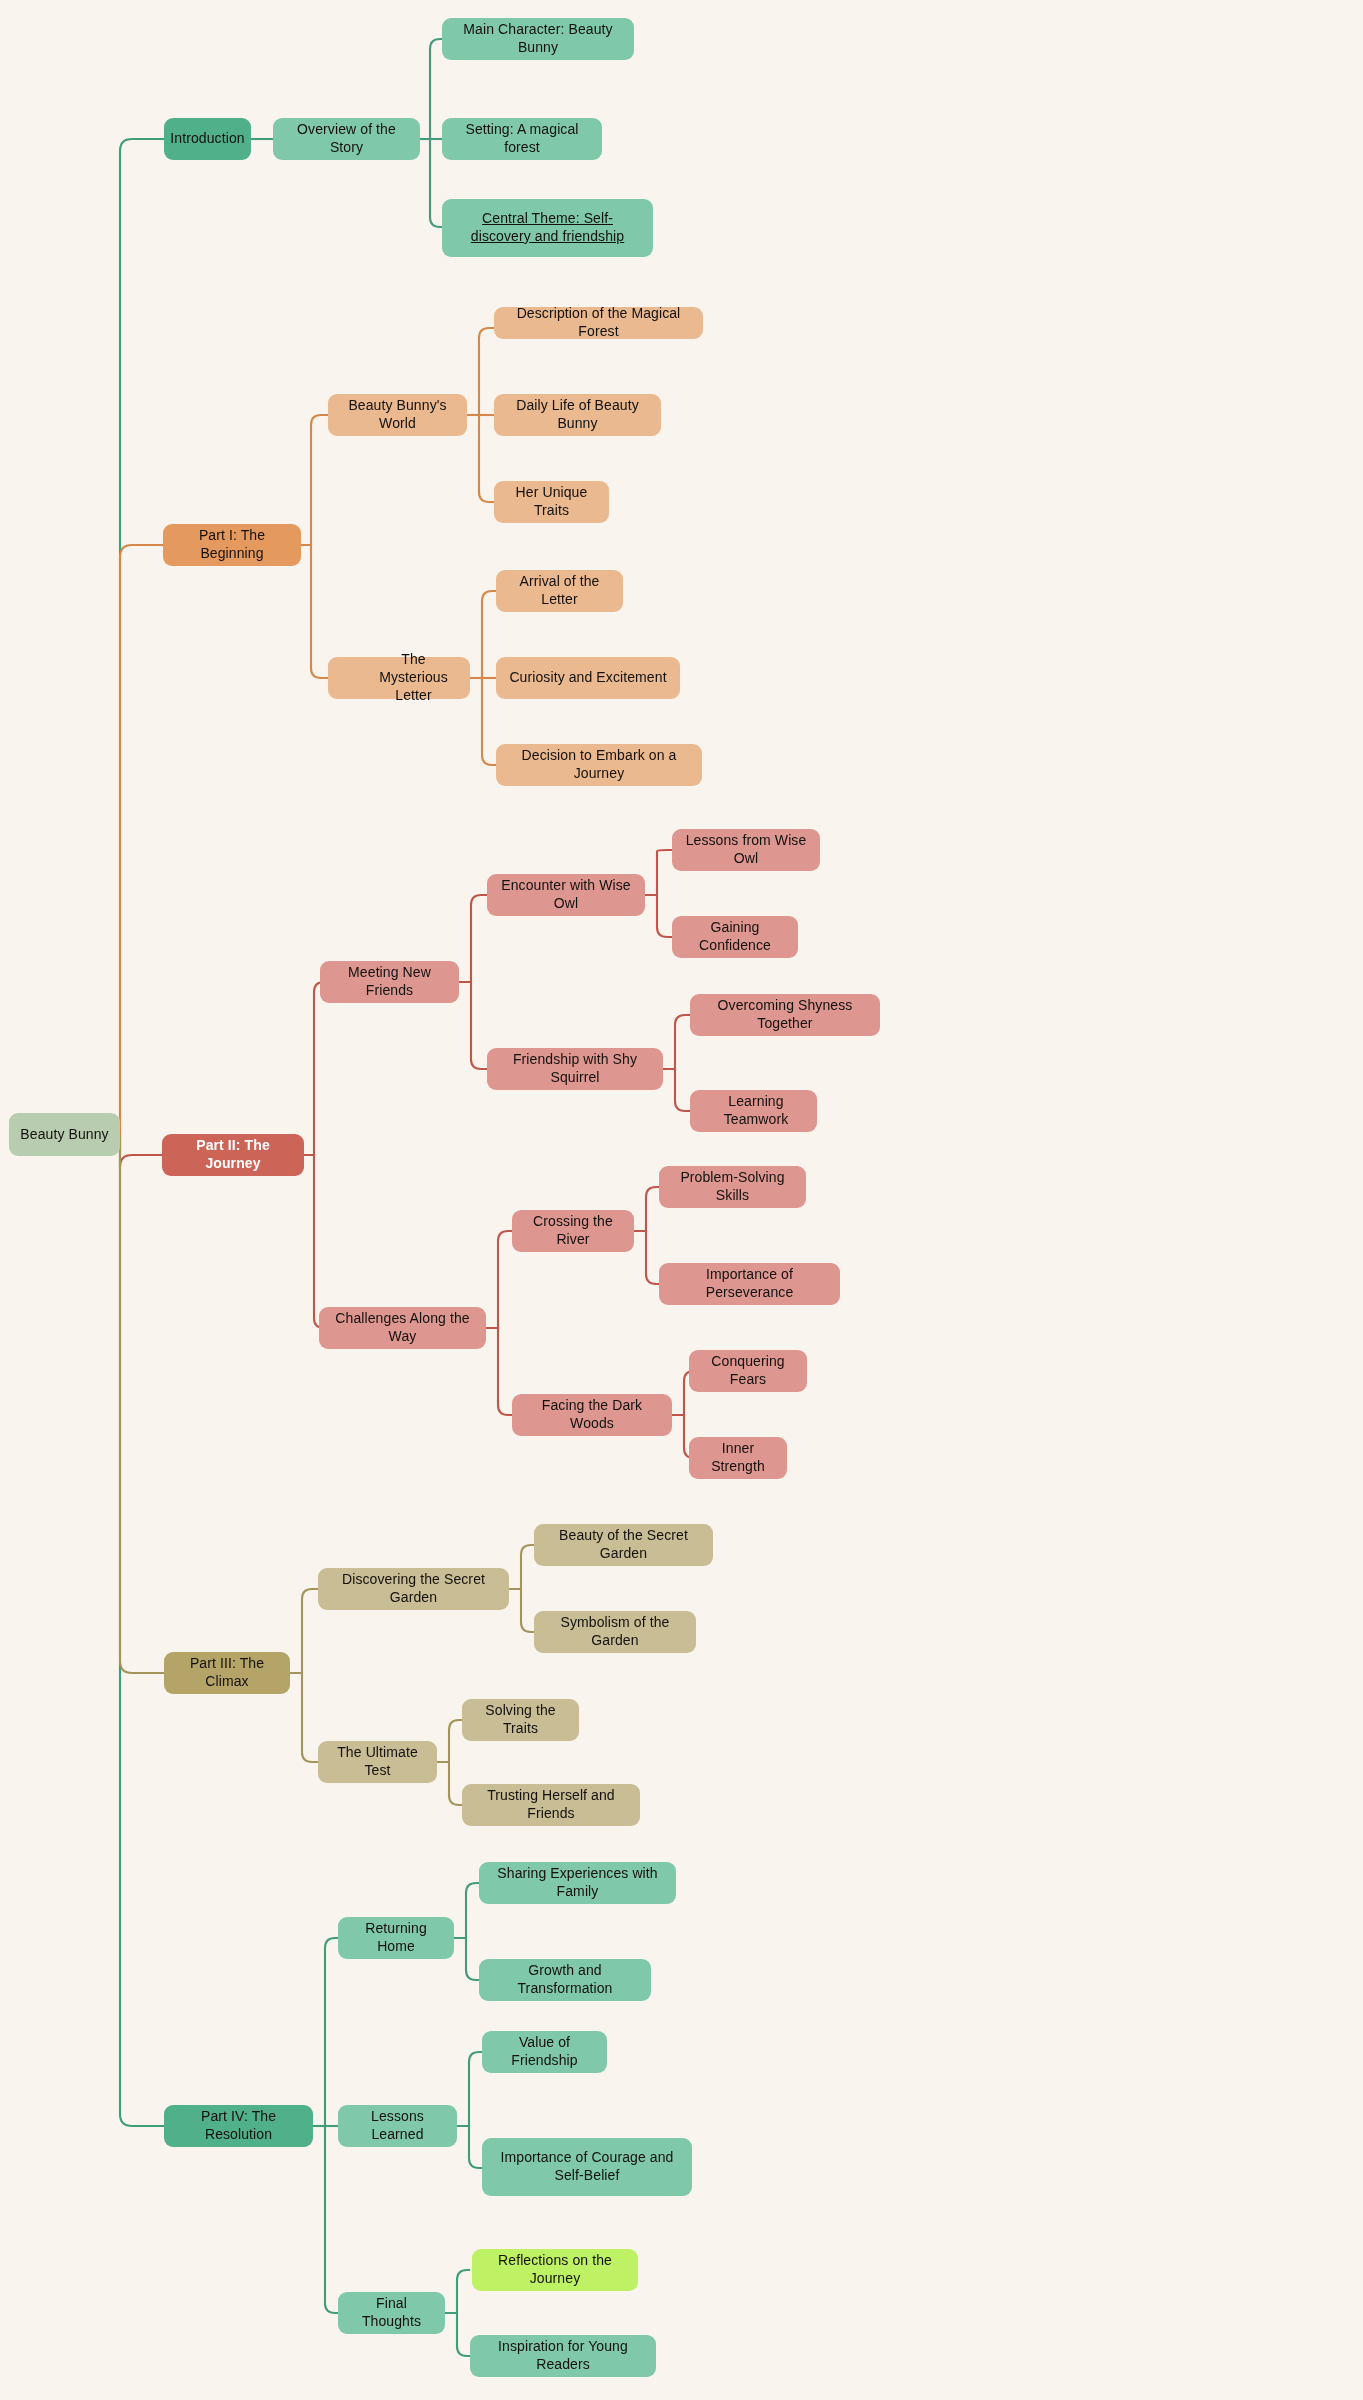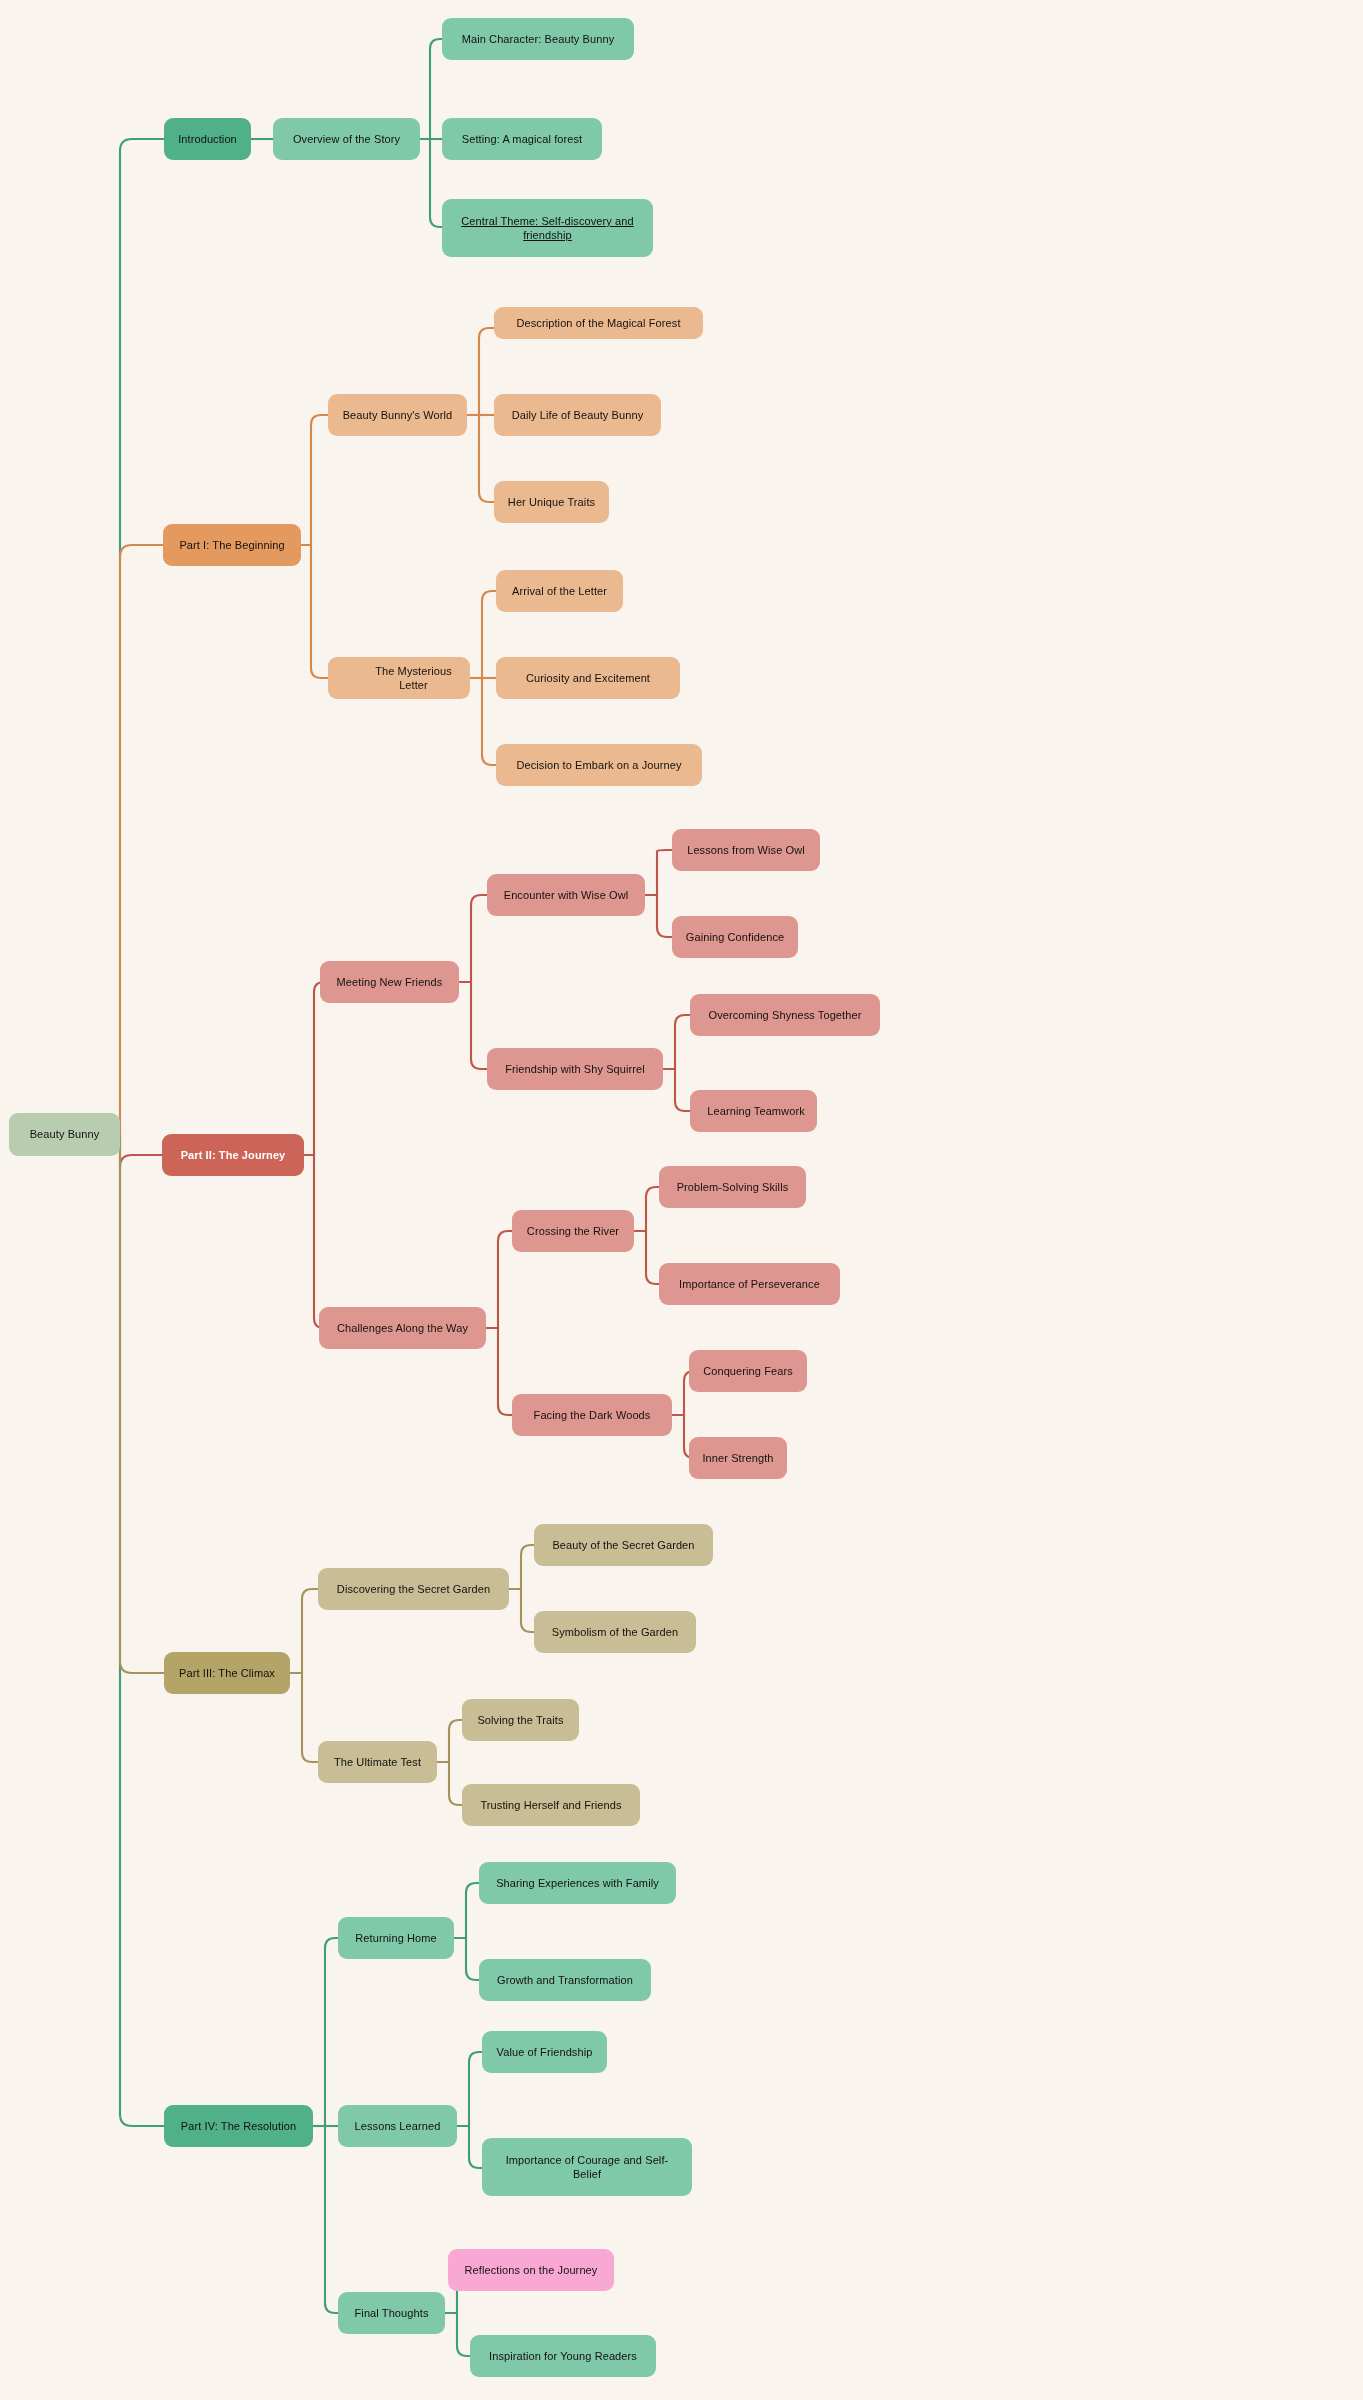--- a/index.html
+++ b/index.html
@@ -11,21 +11,21 @@
   }
   #stage{position:relative;width:1363px;height:2400px;}
   #links{position:absolute;inset:0;width:1363px;height:2400px;pointer-events:none;}
   .node{
     position:absolute;
     box-sizing:border-box;
     display:flex;align-items:center;justify-content:center;
     text-align:center;
     border-radius:9px;
     color:#14110f;
-    font-size:11px;
+    font-size:14px;
     line-height:1.28;
     padding:5px 11px;
     letter-spacing:.1px;
     white-space:pre-line;
   }
   .node.light{color:#ffffff;font-weight:bold;}
 </style>
 </head>
 <body>
 
@@ -156,16 +156,16 @@
 
   <div class="node" style="left:338px;top:1917px;width:116px;height:42px;background:#7fc8a9;">Returning Home</div>
   <div class="node" style="left:479px;top:1862px;width:197px;height:42px;background:#7fc8a9;">Sharing Experiences with Family</div>
   <div class="node" style="left:479px;top:1959px;width:172px;height:42px;background:#7fc8a9;">Growth and Transformation</div>
 
   <div class="node" style="left:338px;top:2105px;width:119px;height:42px;background:#7fc8a9;">Lessons Learned</div>
   <div class="node" style="left:482px;top:2031px;width:125px;height:42px;background:#7fc8a9;">Value of Friendship</div>
   <div class="node" style="left:482px;top:2138px;width:210px;height:58px;background:#7fc8a9;">Importance of Courage and Self-Belief</div>
 
   <div class="node" style="left:338px;top:2292px;width:107px;height:42px;background:#7fc8a9;">Final Thoughts</div>
-  <div class="node" style="left:448px;top:2249px;width:166px;height:42px;background:#f9a8d4;">Reflections on the Journey</div>
+  <div class="node" style="left:472px;top:2249px;width:166px;height:42px;background:#bef264;">Reflections on the Journey</div>
   <div class="node" style="left:470px;top:2335px;width:186px;height:42px;background:#7fc8a9;">Inspiration for Young Readers</div>
 
 </div>
 
 </body></html>

